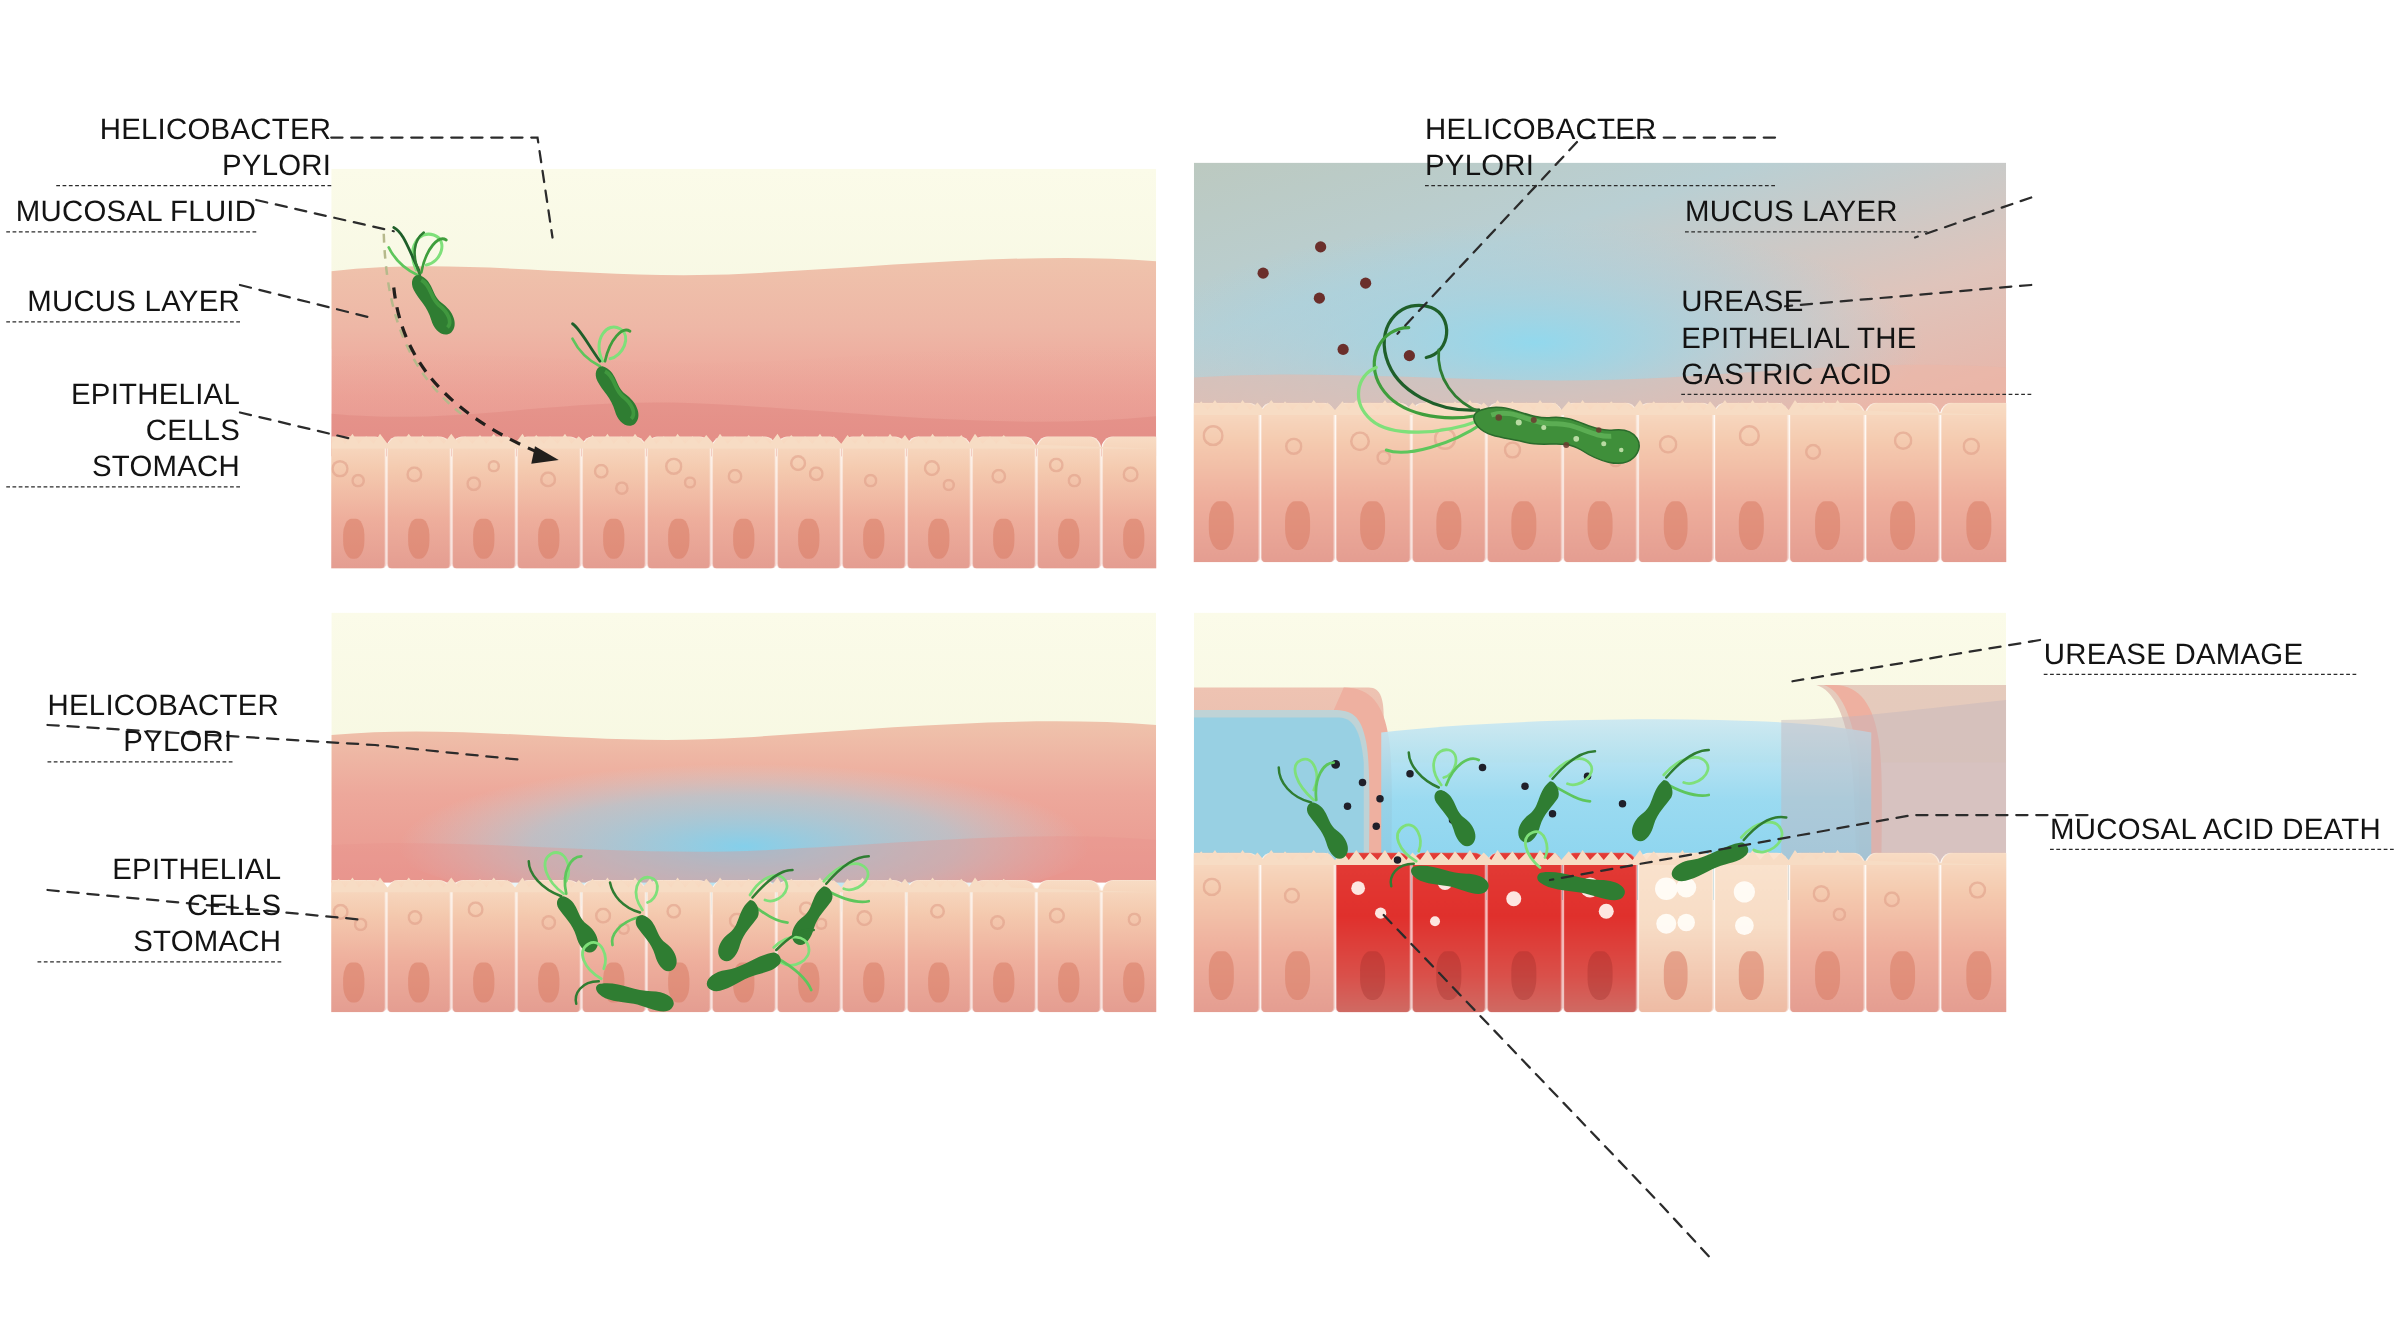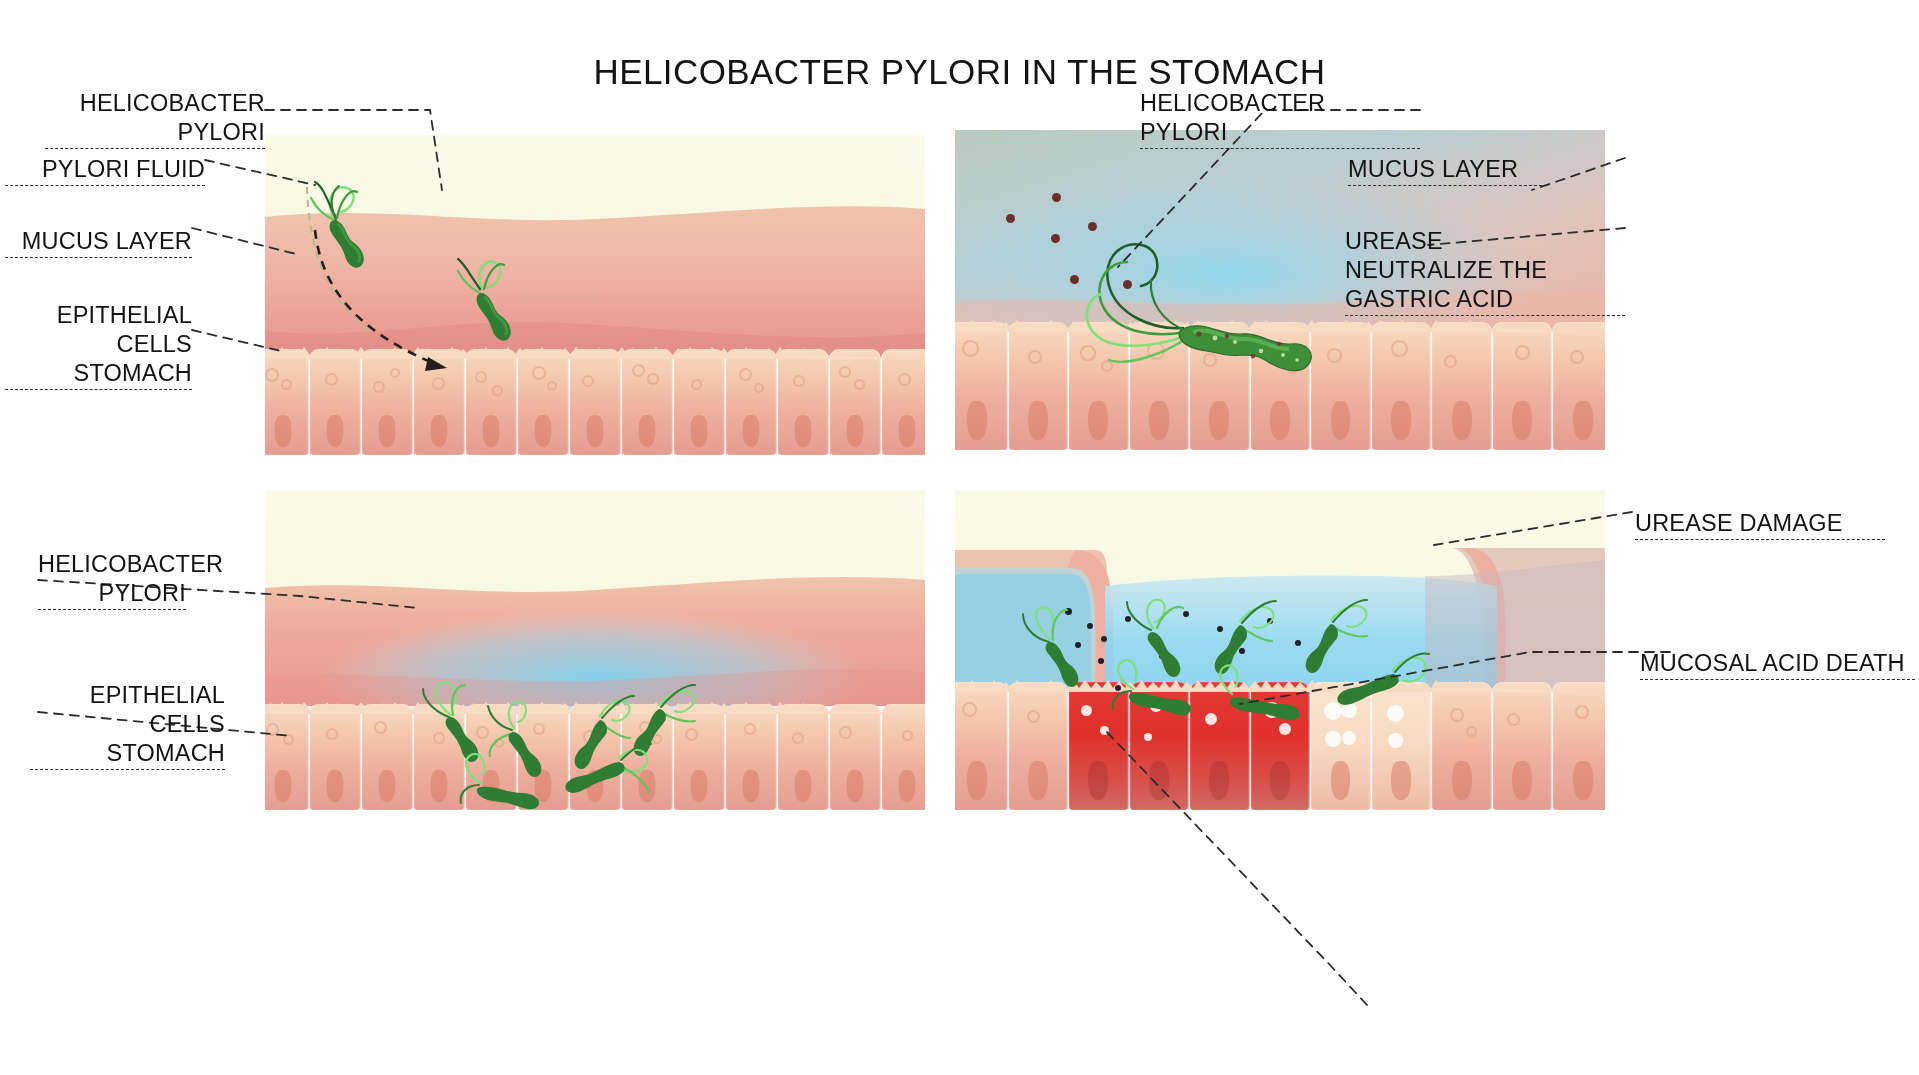--- a/index.html
+++ b/index.html
@@ -60,21 +60,20 @@
   .bact svg{display:block;overflow:visible;}
 
   
   .dot{position:absolute;border-radius:50%;}
 </style>
 </head>
 <body>
 
 <div id="stage">
 
-  <div id="title">HELICOBACTER PYLORI IN THE STOMACH</div>
 
   <div class="panel" id="panel-1" style="left:265px;top:135px;width:660px;height:320px;">
 
     <div class="lumen" style="height:45%;background:linear-gradient(180deg,#fbfbe9 0%,#f6f7e1 100%);"></div>
 
     <svg style="position:absolute;left:0;top:0;width:100%;height:100%" viewBox="0 0 660 320" preserveAspectRatio="none">
       <defs>
         <linearGradient id="p1muc" x1="0" y1="0" x2="0" y2="1">
           <stop offset="0%" stop-color="#efc3ac"></stop>
           <stop offset="35%" stop-color="#eeb7a6"></stop>
@@ -659,21 +658,21 @@
     </g>
   </svg>
 
   <div class="lbl r" style="left:45px;top:60px;width:220px;">
     <span>HELICOBACTER
 PYLORI</span>
     <span class="rule"></span>
   </div>
 
   <div class="lbl r" style="left:5px;top:126px;width:200px;">
-    <span>PYLORI FLUID</span>
+    <span>MUCOSAL FLUID</span>
     <span class="rule"></span>
   </div>
 
   <div class="lbl r" style="left:5px;top:198px;width:187px;">
     <span>MUCUS LAYER</span>
     <span class="rule"></span>
   </div>
 
   <div class="lbl r" style="left:5px;top:272px;width:187px;">
     <span>EPITHELIAL CELLS
@@ -687,21 +686,21 @@
     <span class="rule"></span>
   </div>
 
   <div class="lbl l" style="left:1348px;top:126px;width:194px;">
     <span>MUCUS LAYER</span>
     <span class="rule"></span>
   </div>
 
   <div class="lbl l" style="left:1345px;top:198px;width:280px;">
     <span>UREASE
-NEUTRALIZE THE
+EPITHELIAL THE
 GASTRIC ACID</span>
     <span class="rule"></span>
   </div>
 
   <div class="lbl r" style="left:38px;top:521px;width:148px;">
     <span>HELICOBACTER
 PYLORI</span>
     <span class="rule"></span>
   </div>
 

